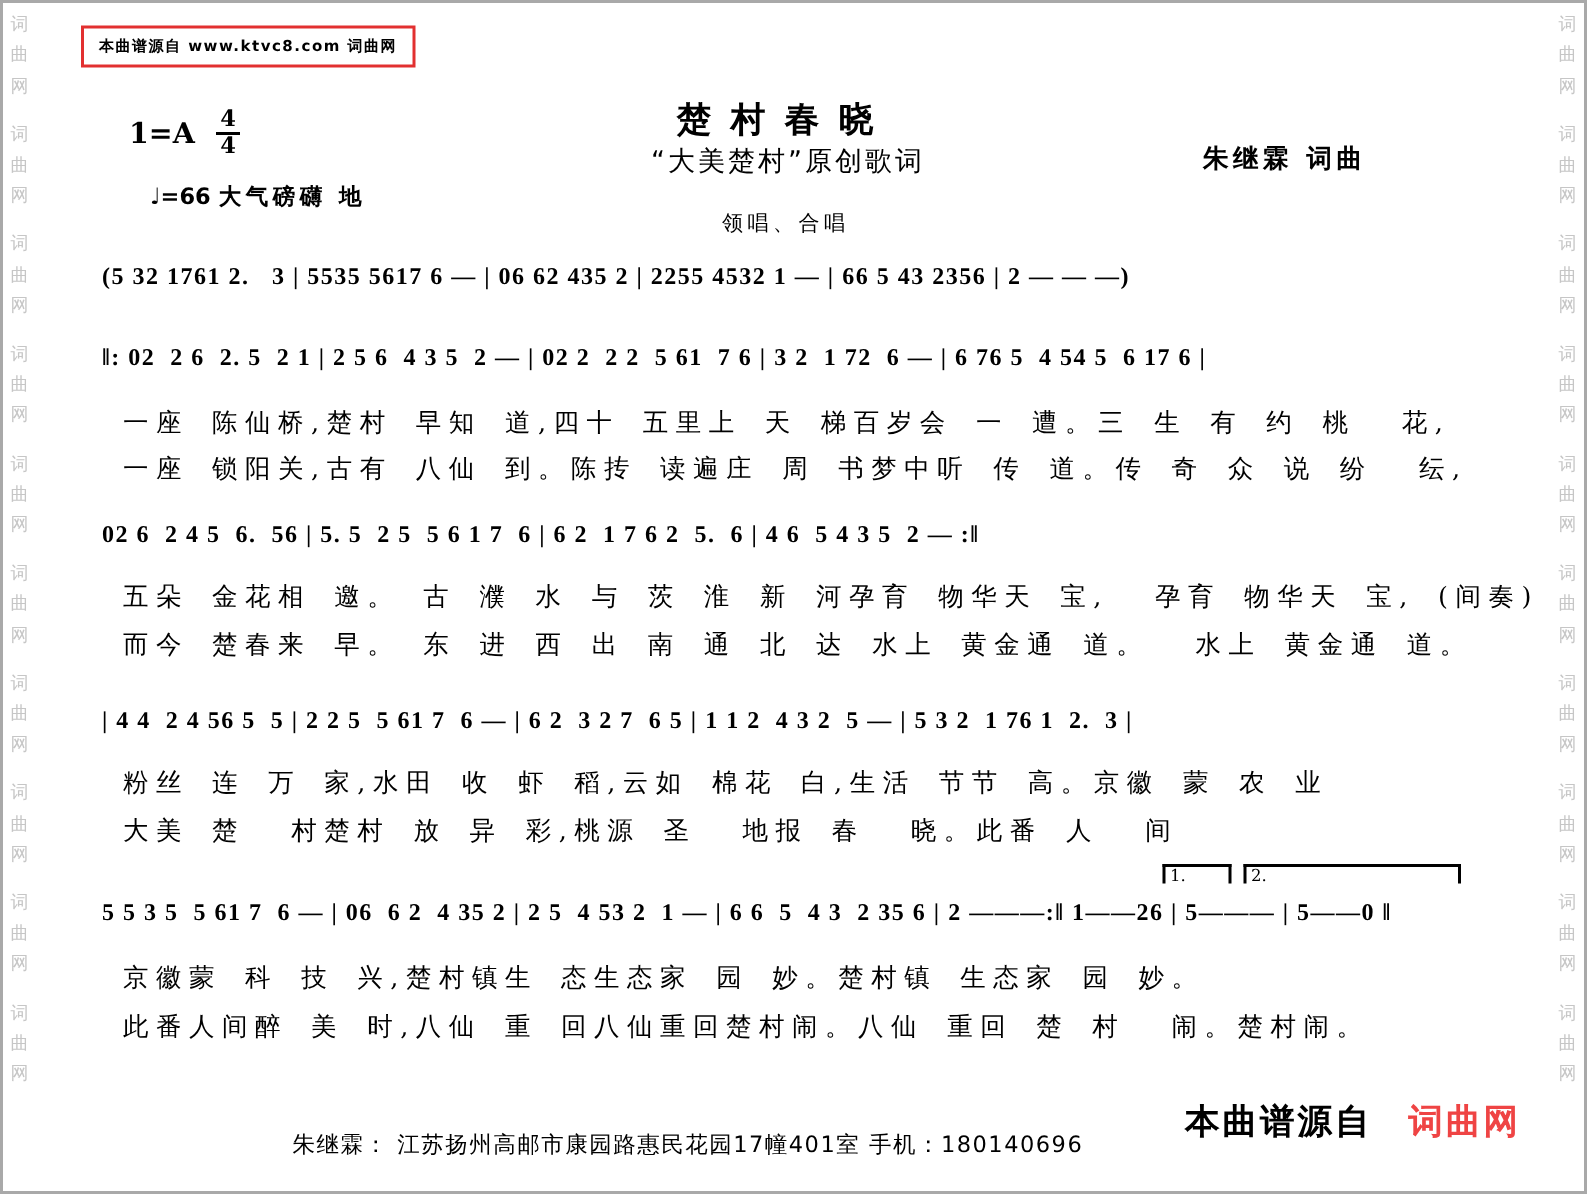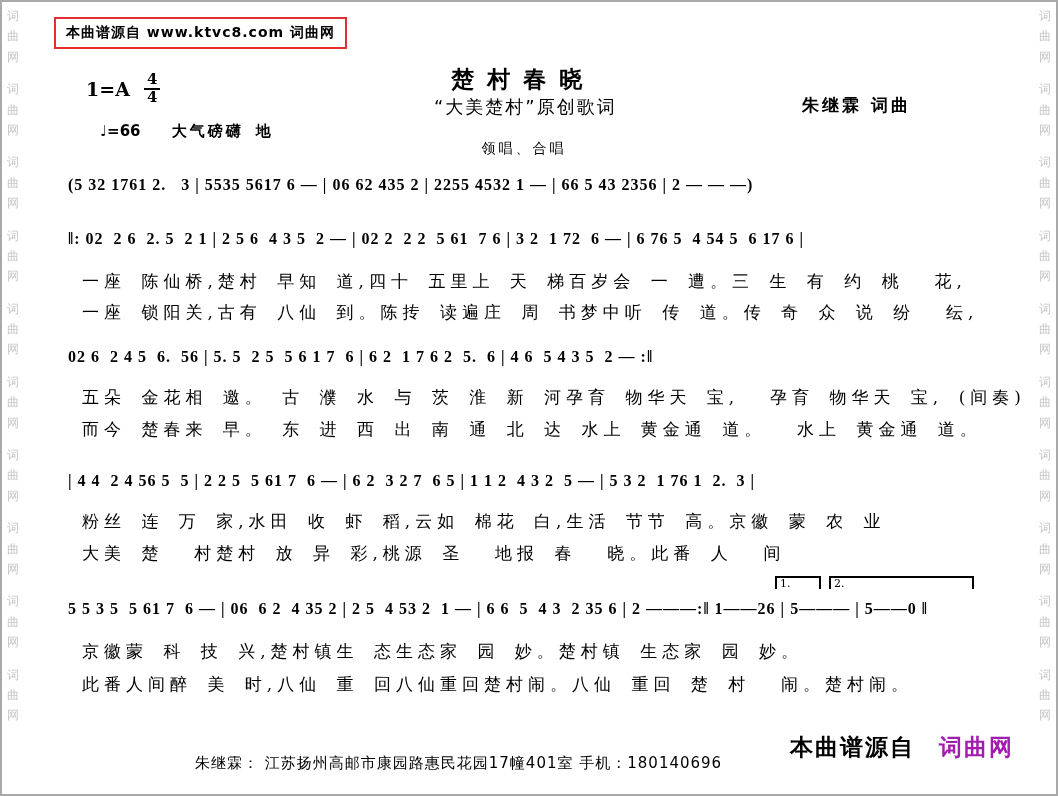--- a/index.html
+++ b/index.html
@@ -12,30 +12,30 @@
   .wm-col{
     position:absolute;top:4px;width:18px;text-align:center;
     color:#c6c6c6;font-size:12px;line-height:1.7;user-select:none;
   }
   .wm-left{left:2px;}
   .wm-right{right:2px;}
   .wm-group{white-space:pre;margin-bottom:12px;}
   
   .source-box{
     position:absolute;left:52px;top:15px;border:2px solid #e23030;
-    padding:5px 10px;font-weight:bold;font-size:14px;letter-spacing:1px;
+    padding:5px 10px;font-weight:bold;font-size:10px;letter-spacing:1px;
     font-family:"DejaVu Sans",sans-serif;
   }
   
   .key-block{position:absolute;left:84px;top:70px;display:flex;align-items:center;font-weight:bold;font-size:19px;font-family:"DejaVu Serif",serif;}
   .meter{display:inline-flex;flex-direction:column;align-items:center;margin-left:14px;font-size:15px;line-height:1.05;}
   .meter .num-top{border-bottom:2px solid #000;padding:0 3px;}
   .meter .num-bottom{padding:0 3px;}
   .tempo-block{position:absolute;left:98px;top:120px;font-size:15px;font-weight:bold;}
-  .tempo-block .expr{margin-left:26px;letter-spacing:3px;font-family:Liberation Mono, monospace;}
+  .tempo-block .expr{letter-spacing:3px;}
   
   .song-title{
     position:absolute;left:50%;top:62px;transform:translateX(-54%);
     font-family:"DejaVu Serif",serif;font-weight:bold;font-size:23px;letter-spacing:13px;white-space:nowrap;
   }
   .song-subtitle{position:absolute;left:50%;top:93px;transform:translateX(-52%);font-size:18px;letter-spacing:2px;white-space:nowrap;}
   .performance{position:absolute;left:50%;top:138px;transform:translateX(-56%);font-size:14px;letter-spacing:3px;white-space:nowrap;}
   .credit{position:absolute;left:800px;top:92px;font-weight:bold;font-size:17px;letter-spacing:3px;white-space:nowrap;}
   
   .music-line{
@@ -173,16 +173,16 @@
 
   <div class="ending ending-1">1.</div>
   <div class="ending ending-2">2.</div>
   <div class="music-line m5">5 5 3 5  5 61 7  6 — | 06  6 2  4 35 2 | 2 5  4 53 2  1 — | 6 6  5  4 3  2 35 6 | 2 ———:‖ 1——26 | 5——— | 5——0 ‖</div>
   <div class="lyric-line ld1">京徽蒙 科 技 兴,楚村镇生 态生态家 园 妙。楚村镇 生态家 园 妙。</div>
   <div class="lyric-line ld2">此番人间醉 美 时,八仙 重 回八仙重回楚村闹。八仙 重回 楚 村  闹。楚村闹。</div>
 
   <div class="footer-contact">朱继霖：  江苏扬州高邮市康园路惠民花园17幢401室    手机：180140696</div>
   <div class="brand">
     <span>本曲谱源自</span>
-    <span class="brand-name" style="color: #a21caf;">词曲网</span>
+    <span class="brand-name" style="color: #ef4444;">词曲网</span>
   </div>
 
 </div>
 
 </body></html>

